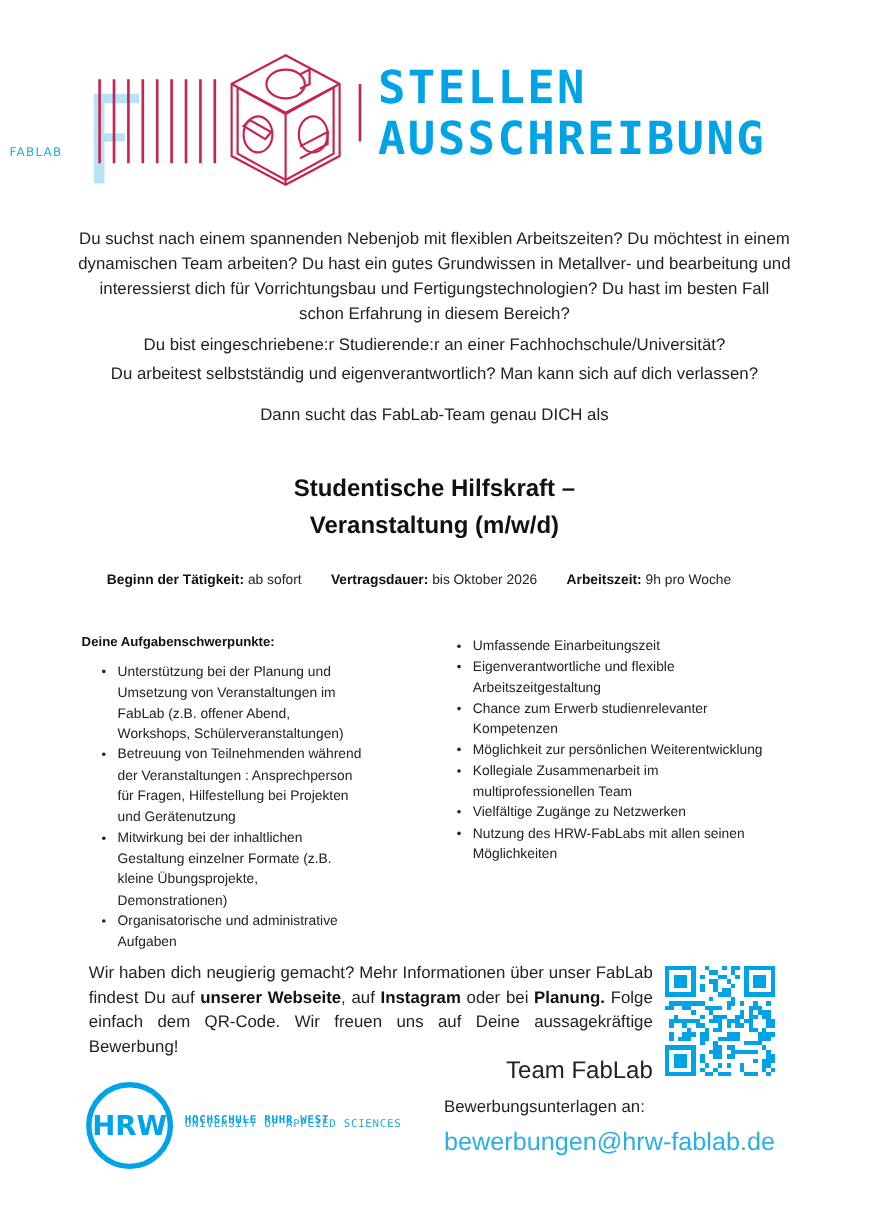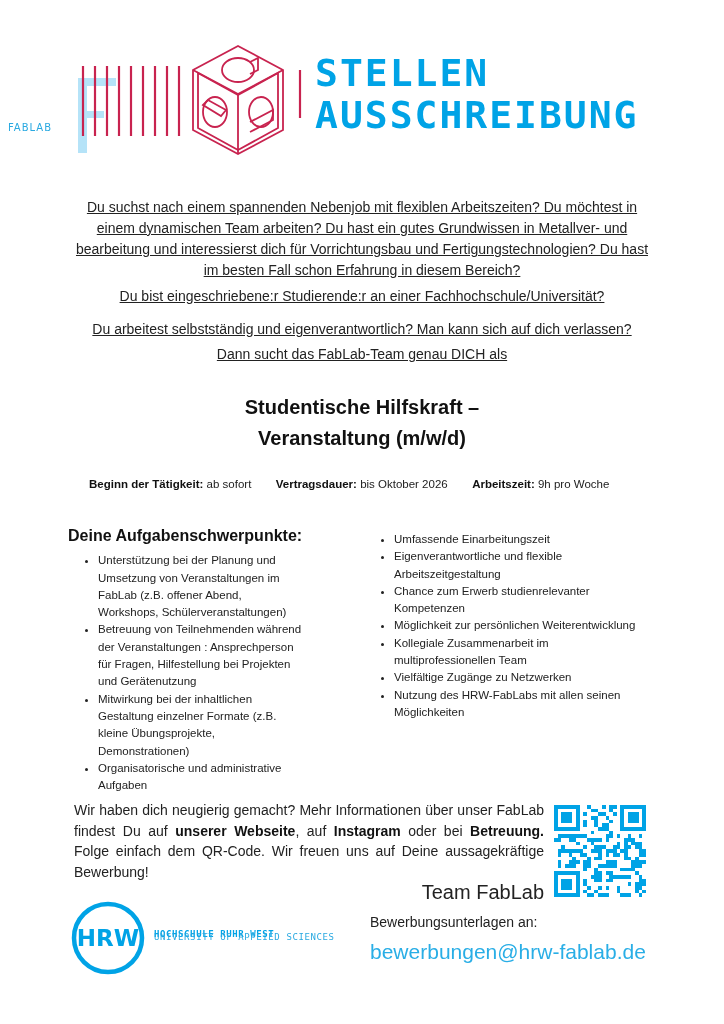--- a/index.html
+++ b/index.html
@@ -16,33 +16,33 @@
     .logo-svg { position: absolute; left: 0; top: 0; }
     .headline {
       position: absolute; left: 315px; top: 52px; color: #00a3e6;
       font-family: "DejaVu Sans Mono", monospace; font-weight: bold; font-size: 38px;
       line-height: 42px; letter-spacing: 2px;
     }
     .intro {
       position: absolute; left: 62px; width: 600px; text-align: center;
       font-size: 14px; line-height: 21px; color: #222;
     }
-    .intro p { margin: 12px; text-decoration: underline; }
+    .intro p { margin: 3px; }
     .job-title {
       position: absolute; left: 62px; width: 600px; top: 392px; text-align: center;
       font-size: 20px; font-weight: bold; line-height: 31px; color: #111;
     }
     .meta-row {
       position: absolute; left: 89px; top: 478px; font-size: 11.5px; color: #222;
       white-space: nowrap;
     }
     .meta-row b { font-weight: bold; color: #111; }
     .meta-row .gap { display: inline-block; width: 18px; }
     .col { position: absolute; top: 527px; font-size: 11.5px; line-height: 17.3px; color: #222; }
-    .col h3 { margin: 0 0 8px 0; font-size: 16px; font-weight: bold; color: #111; }
+    .col h3 { margin: 0 0 8px 0; font-size: 11px; font-weight: bold; color: #111; }
     .col ul { margin: 4px; padding-left: 26px; }
     .col li { margin: 0; padding-left: 0; }
     .col-left { left: 68px; width: 240px; }
     .col-right { left: 364px; width: 300px; }
     .closing {
       position: absolute; left: 74px; top: 800px; width: 470px; font-size: 14px; line-height: 20.5px;
       text-align: justify; color: #222;
     }
     .closing b { color: #111; }
     .team {
@@ -147,21 +147,21 @@
     <li style="width:205px">Eigenverantwortliche und flexible Arbeitszeitgestaltung</li>
     <li style="width:230px">Chance zum Erwerb studienrelevanter Kompetenzen</li>
     <li>Möglichkeit zur persönlichen Weiterentwicklung</li>
     <li style="width:205px">Kollegiale Zusammenarbeit im multiprofessionellen Team</li>
     <li>Vielfältige Zugänge zu Netzwerken</li>
     <li style="width:240px">Nutzung des HRW-FabLabs mit allen seinen Möglichkeiten</li>
   </ul>
 </div>
 
 <div class="closing">
-  <span>Wir haben dich neugierig gemacht? Mehr Informationen über unser FabLab findest Du auf </span><b>unserer Webseite</b><span>, auf </span><b>Instagram</b><span> oder bei </span><b>Betreuung.</b><span> Folge einfach dem QR-Code. Wir freuen uns auf Deine aussagekräftige Bewerbung!</span>
+  <span>Wir haben dich neugierig gemacht? Mehr Informationen über unser FabLab findest Du auf </span><b>unserer Webseite</b><span>, auf </span><b>Instagram</b><span> oder bei </span><b>Planung.</b><span> Folge einfach dem QR-Code. Wir freuen uns auf Deine aussagekräftige Bewerbung!</span>
 </div>
 <div class="team">Team FabLab</div>
 
 <svg class="qr" viewBox="0 0 25 25" shape-rendering="crispEdges">
   <g fill="#00a3e6" id="qr-g">
       <rect x="0" y="0" width="7" height="1"></rect>
       <rect x="0" y="6" width="7" height="1"></rect>
       <rect x="0" y="0" width="1" height="7"></rect>
       <rect x="6" y="0" width="1" height="7"></rect>
       <rect x="2" y="2" width="3" height="3"></rect>

